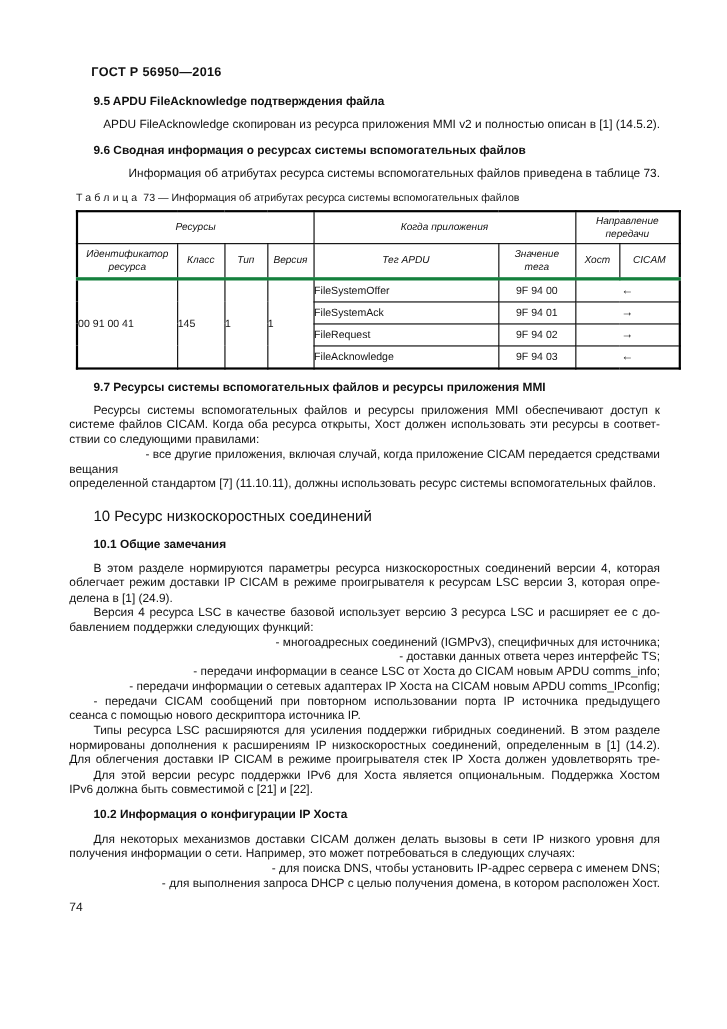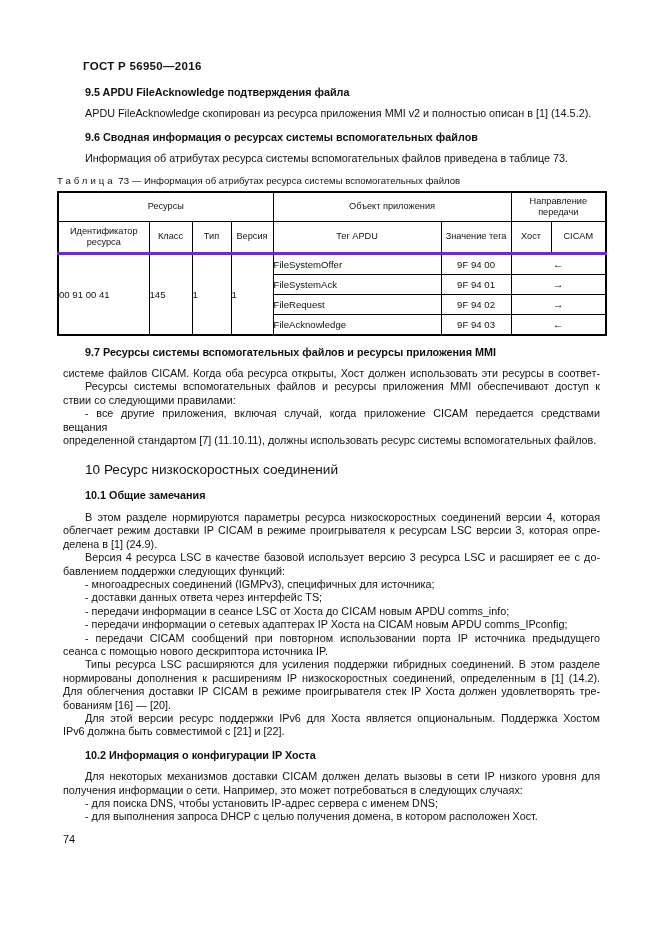--- a/index.html
+++ b/index.html
@@ -14,39 +14,39 @@
   .running-head {
     font-weight: bold; font-size: 11.5px;
     margin-left: 6px; margin-bottom: 14px;
     letter-spacing: 0.3px;
     padding-left: 20px;
   }
   .doc { width: 546px; }
   .blk { margin-left: 6px; width: 537px; }
   .line { line-height: 13.4px; }
   .line.just { text-align: justify; text-align-last: justify; }
-  .line.first { text-indent: 22px; }
+  .line.first { text-indent: 22px; text-align: right; }
   .h3 { font-weight: bold; margin: 10px 0 8px 6px; }
   .h3 .line, .h2 .line { text-indent: 22px; }
   .h2 { font-weight: normal; font-size: 13.6px; margin: 15px 0 11px 6px; }
   .h2 .line { line-height: 16px; }
 
   
-  .table-section { margin: 9px 0 2px 0; }
+  .table-section { margin: 9px 0 2px 12px; }
   .tbl-caption { font-size: 9.6px; margin: 0 0 5px 0; }
   .cap-word { letter-spacing: 3px; }
   table.gost {
     border-collapse: collapse;
     width: 548px;
     font-size: 9.6px;
     table-layout: fixed;
   }
   table.gost, table.gost td, table.gost th { border: 1px solid #000; }
   table.gost { border-width: 2px; }
-  table.gost thead { border-bottom: 3px solid #6d28d9; }
+  table.gost thead { border-bottom: 3px solid #15803d; font-style: italic; }
   table.gost th {
     font-weight: normal; font-size: 9.2px;
     text-align: center; vertical-align: middle;
     padding: 3px 2px; line-height: 11px;
   }
   table.gost tr.group-row th { height: 22px; }
   table.gost tr.cols-row th { height: 24px; }
   table.gost td { padding: 3px 0; height: 13px; vertical-align: middle; }
   td.res { vertical-align: top; padding-top: 5px; }
   td.tag { text-align: left; padding-left: 8px; }
@@ -87,21 +87,21 @@
             <col style="width:39px">
             <col style="width:42px">
         <col style="width:168px">
             <col style="width:70px">
             <col style="width:40px">
             <col style="width:55px">
       </colgroup>
       <thead>
         <tr class="group-row">
           <th colspan="4">Ресурсы</th>
-          <th colspan="2">Объект приложения</th>
+          <th colspan="2">Когда приложения</th>
           <th colspan="2">Направление передачи</th>
         </tr>
         <tr class="cols-row">
           <th>Идентификатор ресурса</th>
           <th>Класс</th>
           <th>Тип</th>
           <th>Версия</th>
           <th>Тег APDU</th>
           <th>Значение тега</th>
           <th>Хост</th>
@@ -133,22 +133,22 @@
               <td class="val">9F 94 03</td>
               <td colspan="2" class="dir">←</td>
             </tr>
           </tbody>
     </table>
   </div>
       <div class="blk h3">
         <div class="line">9.7 Ресурсы системы вспомогательных файлов и ресурсы приложения MMI</div>
       </div>
       <div class="blk p">
+        <div class="line first just">Ресурсы системы вспомогательных файлов и ресурсы приложения MMI обеспечивают доступ к</div>
         <div class="line just">системе файлов CICAM. Когда оба ресурса открыты, Хост должен использовать эти ресурсы в соответ-</div>
-        <div class="line first just">Ресурсы системы вспомогательных файлов и ресурсы приложения MMI обеспечивают доступ к</div>
         <div class="line">ствии со следующими правилами:</div>
       </div>
       <div class="blk p">
         <div class="line first just">- все другие приложения, включая случай, когда приложение CICAM передается средствами вещания</div>
         <div class="line">определенной стандартом [7] (11.10.11), должны использовать ресурс системы вспомогательных файлов.</div>
       </div>
       <div class="blk h2">
         <div class="line">10 Ресурс низкоскоростных соединений</div>
       </div>
       <div class="blk h3">
@@ -176,21 +176,20 @@
         <div class="line first">- передачи информации о сетевых адаптерах IP Хоста на CICAM новым APDU comms_IPconfig;</div>
       </div>
       <div class="blk p">
         <div class="line first just">- передачи CICAM сообщений при повторном использовании порта IP источника предыдущего</div>
         <div class="line">сеанса с помощью нового дескриптора источника IP.</div>
       </div>
       <div class="blk p">
         <div class="line first just">Типы ресурса LSC расширяются для усиления поддержки гибридных соединений. В этом разделе</div>
         <div class="line just">нормированы дополнения к расширениям IP низкоскоростных соединений, определенным в [1] (14.2).</div>
         <div class="line just">Для облегчения доставки IP CICAM в режиме проигрывателя стек IP Хоста должен удовлетворять тре-</div>
-        <div class="line">бованиям [16] — [20].</div>
       </div>
       <div class="blk p">
         <div class="line first just">Для этой версии ресурс поддержки IPv6 для Хоста является опциональным. Поддержка Хостом</div>
         <div class="line">IPv6 должна быть совместимой с [21] и [22].</div>
       </div>
       <div class="blk h3">
         <div class="line">10.2 Информация о конфигурации IP Хоста</div>
       </div>
       <div class="blk p">
         <div class="line first just">Для некоторых механизмов доставки CICAM должен делать вызовы в сети IP низкого уровня для</div>

